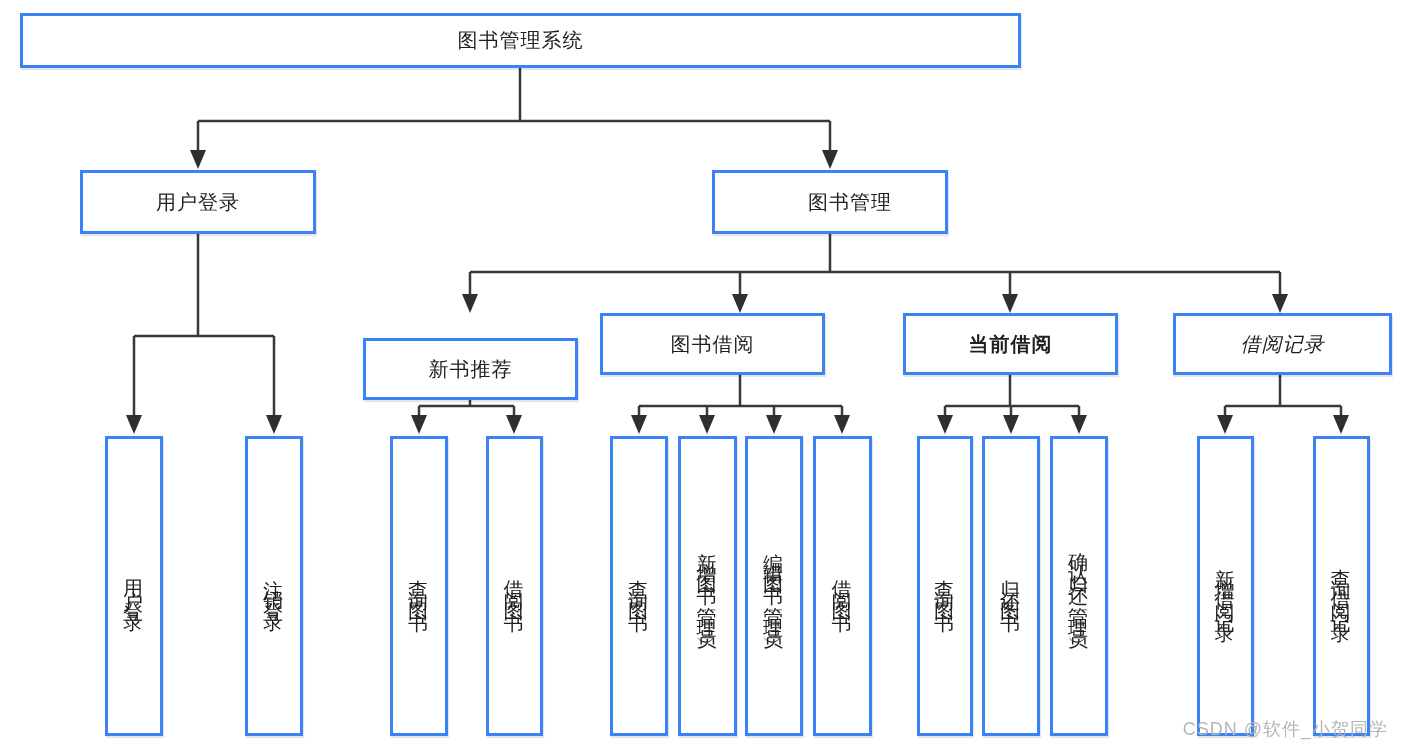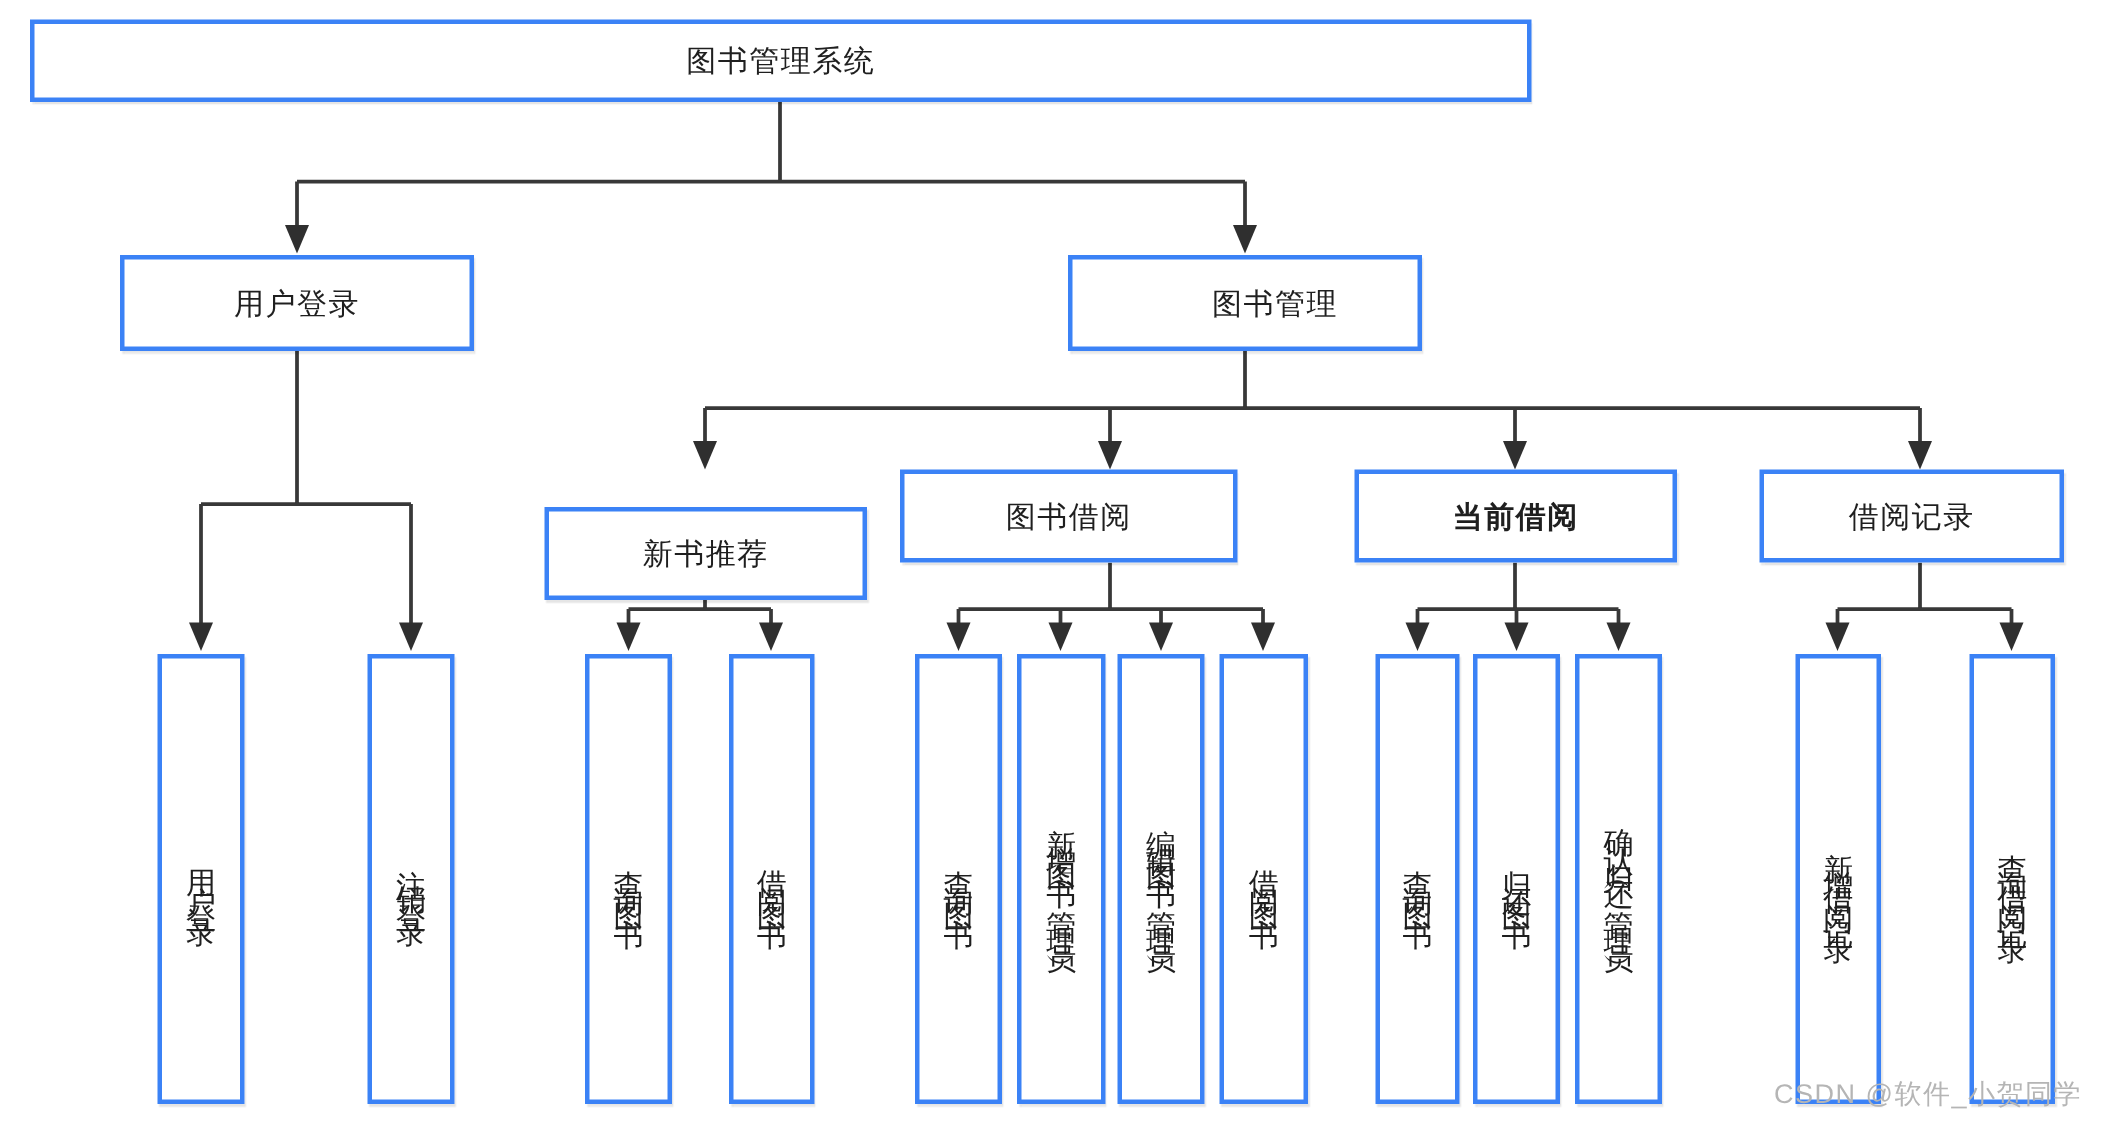--- a/index.html
+++ b/index.html
@@ -103,21 +103,21 @@
   </svg>
 
   <div class="node h" style="left:20px; top:13px; width:1001px; height:55px;">图书管理系统</div>
 
   <div class="node h" style="left:80px; top:170px; width:236px; height:64px;">用户登录</div>
   <div class="node h" style="left:712px; top:170px; width:236px; height:64px;padding-left:40px;">图书管理</div>
 
   <div class="node h" style="left:363px; top:313px; width:215px; height:62px;margin-top:25px;">新书推荐</div>
   <div class="node h" style="left:600px; top:313px; width:225px; height:62px;">图书借阅</div>
   <div class="node h" style="left:903px; top:313px; width:215px; height:62px;font-weight:bold;">当前借阅</div>
-  <div class="node h" style="left:1173px; top:313px; width:203px; height:62px;">借阅记录</div>
+  <div class="node h" style="left:1173px; top:313px; width:219px; height:62px;font-style:italic;">借阅记录</div>
 
   <div class="node v" style="left:105px; top:436px; width:58px; height:300px;">用户登录</div>
   <div class="node v" style="left:245px; top:436px; width:58px; height:300px;">注销登录</div>
 
   <div class="node v" style="left:390px; top:436px; width:58px; height:300px;">查询图书</div>
   <div class="node v" style="left:486px; top:436px; width:57px; height:300px;">借阅图书</div>
 
   <div class="node v" style="left:610px; top:436px; width:58px; height:300px;">查询图书</div>
   <div class="node v" style="left:678px; top:436px; width:59px; height:300px;">新增图书（管理员）</div>
   <div class="node v" style="left:745px; top:436px; width:58px; height:300px;">编辑图书（管理员）</div>

